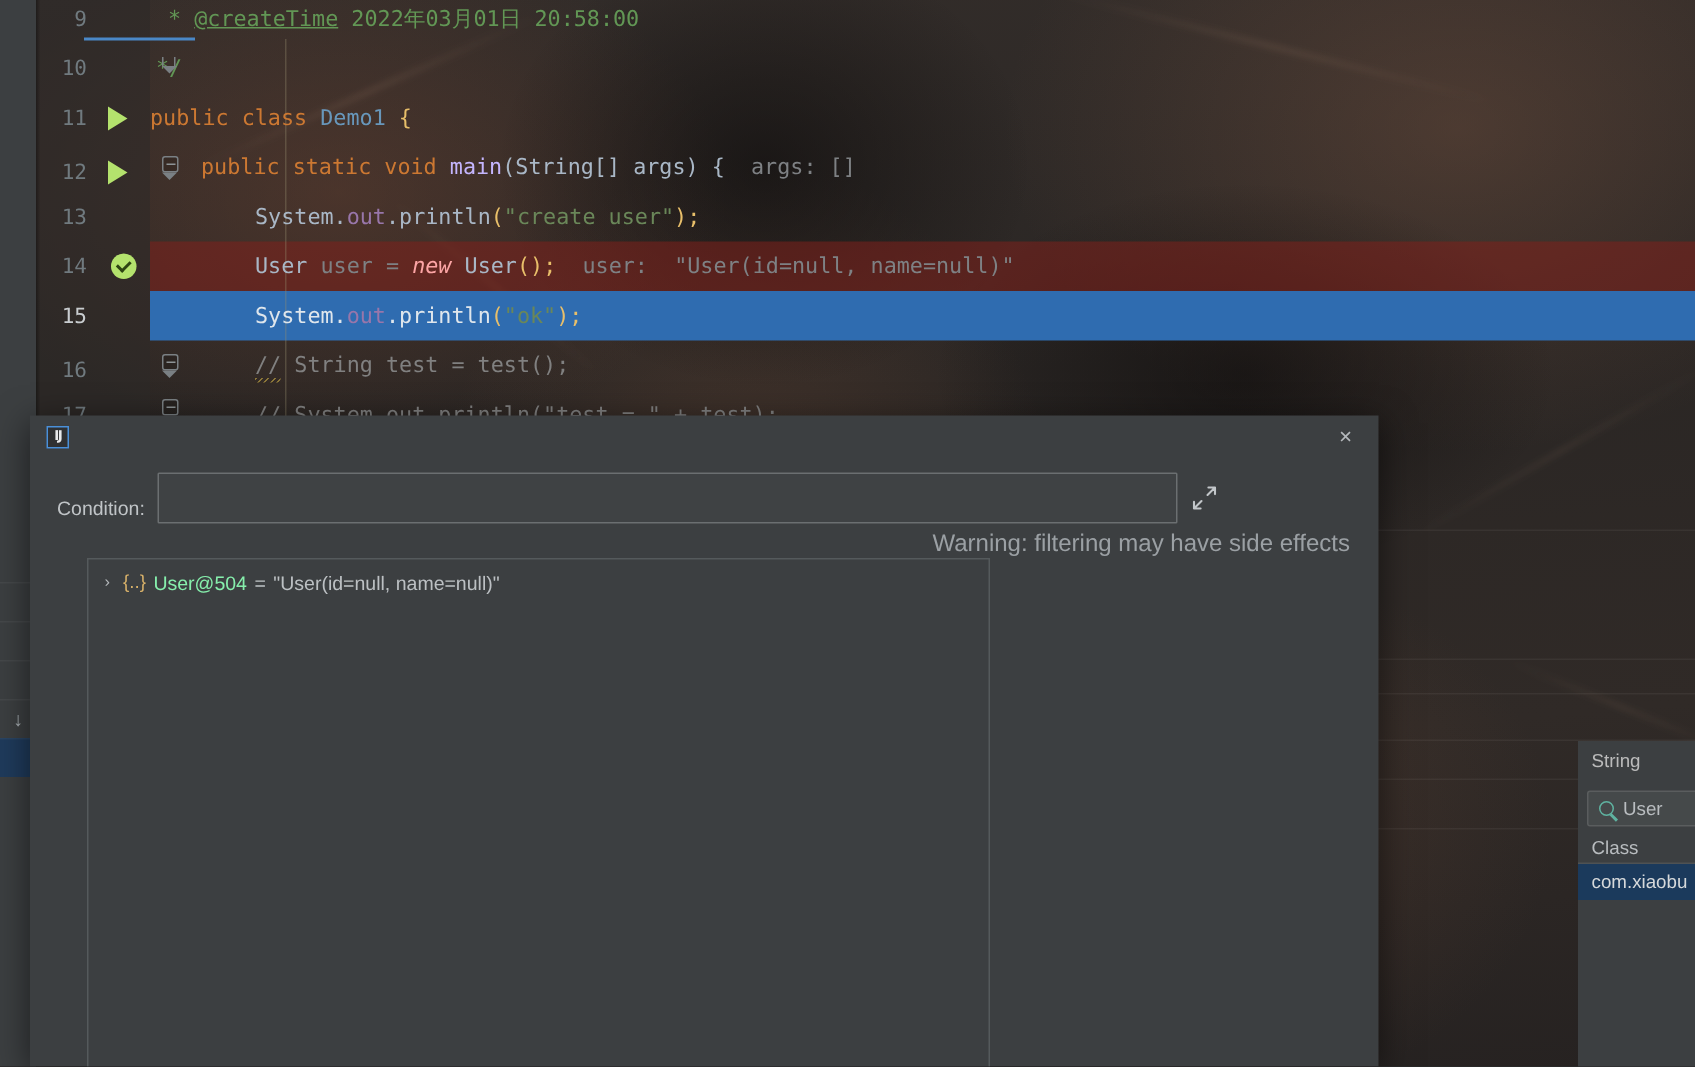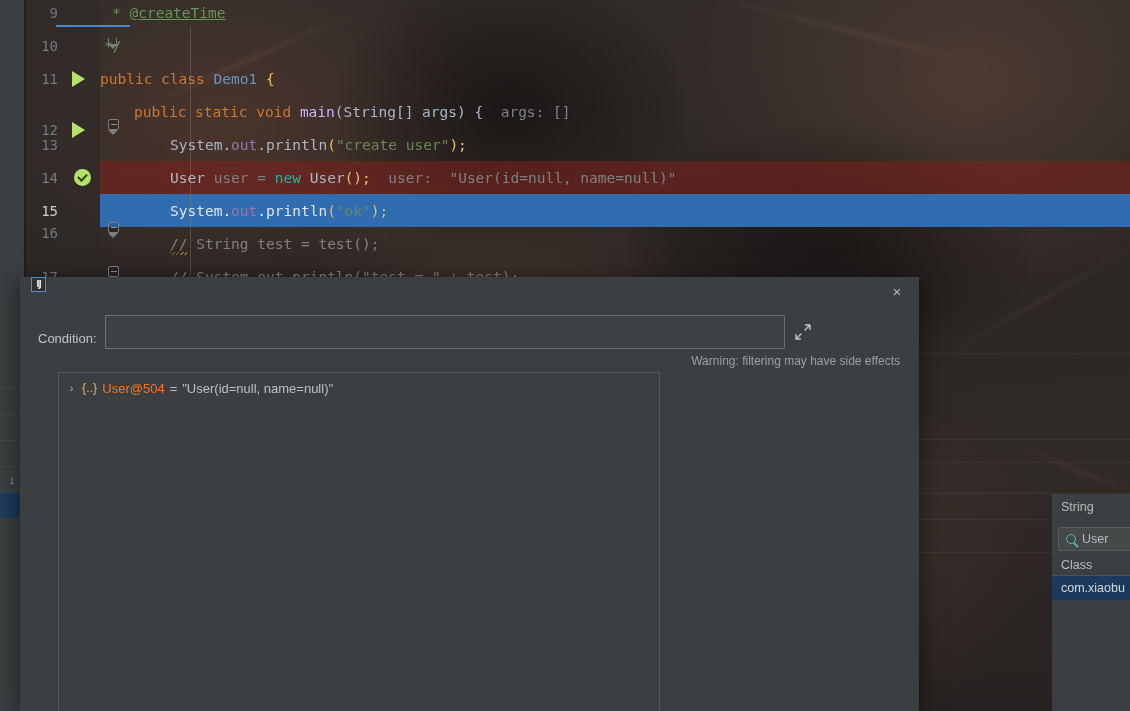--- a/index.html
+++ b/index.html
@@ -114,21 +114,21 @@
   .code-line {
     position: absolute; left: 0; right: 0; height: 33px;
     display: flex; align-items: center;
     font-family: "DejaVu Sans Mono", monospace;
     font-size: 14.5px; white-space: pre;
   }
   .hl-red  { position: absolute; left: 100px; right: 0; background: rgba(128,32,28,.55); }
   .hl-blue { position: absolute; left: 100px; right: 0; background: #2f6cb0; }
 
   .kw      { color: #cc7832; }
-  .kw2     { color: #14b8a6; }
+  .kw2     { color: #fca5a5; font-style: italic; }
   .cls     { color: #a9b7c6; }
   .cls-b   { color: #6897bb; }
   .field   { color: #9876aa; }
   .meth    { color: #c4b5fd; }
   .str     { color: #6a8759; }
   .cmt     { color: #808080; }
   .doc     { color: #629755; }
   .doc-tag { color: #629755; text-decoration: underline; }
   .paren   { color: #e8bf6a; }
   .hint    { color: #7e8184; font-style: normal; }
@@ -186,21 +186,21 @@
   }
 
   
   .dialog {
     position: absolute; left: 20px; top: 277px; width: 899px; height: 434px;
     background: #3c3f41;
     box-shadow: 0 4px 22px rgba(0,0,0,.55);
   }
   .dlg-titlebar {
     position: relative; height: 29px;
-    display: flex; padding-left: 11px; gap: 10px; flex-direction: column;
+    display: flex; align-items: center; padding-left: 11px; gap: 10px;
   }
   .ij-icon {
     width: 15px; height: 15px; position: relative;
     border: 1.6px solid #4a90d9; background: #2f3133;
     display: flex; align-items: center; justify-content: center;
     flex: none;
   }
   .ij-icon span {
     font-family: "DejaVu Sans", sans-serif;
     font-size: 9px; font-weight: 700; color: #e8eaec; line-height: 1;
@@ -237,38 +237,38 @@
     position: absolute; left: 798px; top: 1px;
     width: 105px; height: 36px;
     background: #4a7eb5; border: 1px solid #8ab2dd; border-radius: 4px;
     color: #ffffff; font-size: 13.5px; font-weight: 700;
     font-family: "Liberation Sans", sans-serif;
     display: flex; align-items: center; justify-content: center;
     box-shadow: 0 0 0 1px rgba(90,140,200,.35);
   }
   .warn-text {
     position: absolute; right: 19px; top: 77px;
-    font-size: 12px; color: #9ba0a4;
+    font-size: 16px; color: #9ba0a4;
   }
 
   .tree-panel {
     position: absolute; left: 38px; top: 95px; width: 602px; height: 339px;
     background: #3c3f41;
     border: 1px solid #555a5c;
     border-bottom: none;
   }
   .tree-item {
     position: absolute; left: 7px; top: 5px; height: 20px;
     display: flex; align-items: center; gap: 5px;
     font-size: 13px;
     font-family: "Liberation Sans", sans-serif;
   }
   .tree-arrow { color: #b4b8bb; font-size: 11px; width: 11px; text-align:center; }
   .tree-braces { color: #d9b26a; font-size: 12.5px; }
-  .tree-name { color: #f97316; }
+  .tree-name { color: #86efac; }
   .tree-eq { color: #bcc0c3; }
   .tree-val { color: #bcc0c3; }
 
   .track-link {
     position: absolute; left: 667px; top: 535px;
     display: flex; align-items: center; gap: 8px;
     font-size: 13px;
   }
   .glasses { position: relative; width: 17px; height: 9px; flex: none; }
   .glasses::before, .glasses::after {
@@ -310,20 +310,21 @@
     <div class="hl-red" style="top:161px; height:33px; left:0; right:0;"></div>
     <div class="hl-blue" style="top:194px; height:33px; left:0; right:0;"></div>
     <div class="vsep" style="top:26px;height:264px;"></div>
 
     <div class="code-line" style="top:-4px;">
       <span style="width:12px"></span>
       <span class="doc">*</span>
       <span>&nbsp;</span>
       <span class="doc-tag">@createTime</span>
       <span>&nbsp;</span>
+      <span class="doc">2022年03月01日 20:58:00</span>
     </div>
 
     <div class="code-line" style="top:29px;">
       <span style="width:4px"></span>
       <span class="doc">*/</span>
     </div>
 
     <div class="code-line" style="top:62px;">
       <span class="kw">public class</span>
       <span>&nbsp;</span>
@@ -398,37 +399,37 @@
     </div>
     <div class="gutter-line" style="top:29px;">
       <span class="lnum">10</span>
       <span class="fold-v" style="left:84px; top:9px;"></span>
       <span class="fold-point" style="left:84px; top:15px;"></span>
     </div>
     <div class="gutter-line" style="top:62px;">
       <span class="lnum">11</span>
       <span class="run-tri" style="top:9px;"></span>
     </div>
-    <div class="gutter-line" style="top:113px;">
+    <div class="gutter-line" style="top:98px;">
       <span class="lnum">12</span>
       <span class="run-tri" style="top:9px;"></span>
       <span class="fold" style="top:6px;"></span>
       <span class="fold-point" style="left:84px; top:17px;"></span>
     </div>
     <div class="gutter-line" style="top:128px;">
       <span class="lnum">13</span>
     </div>
     <div class="gutter-line" style="top:161px;">
       <span class="lnum">14</span>
       <span class="check-circle" style="top:8px;"></span>
     </div>
     <div class="gutter-line" style="top:194px;">
       <span class="lnum cur">15</span>
     </div>
-    <div class="gutter-line" style="top:216px;">
+    <div class="gutter-line" style="top:230px;">
       <span class="lnum">16</span>
       <span class="fold" style="top:6px;"></span>
       <span class="fold-point" style="left:84px; top:17px;"></span>
     </div>
     <div class="gutter-line" style="top:260px;">
       <span class="lnum">17</span>
       <span class="fold" style="top:6px;"></span>
     </div>
   </div>
 

